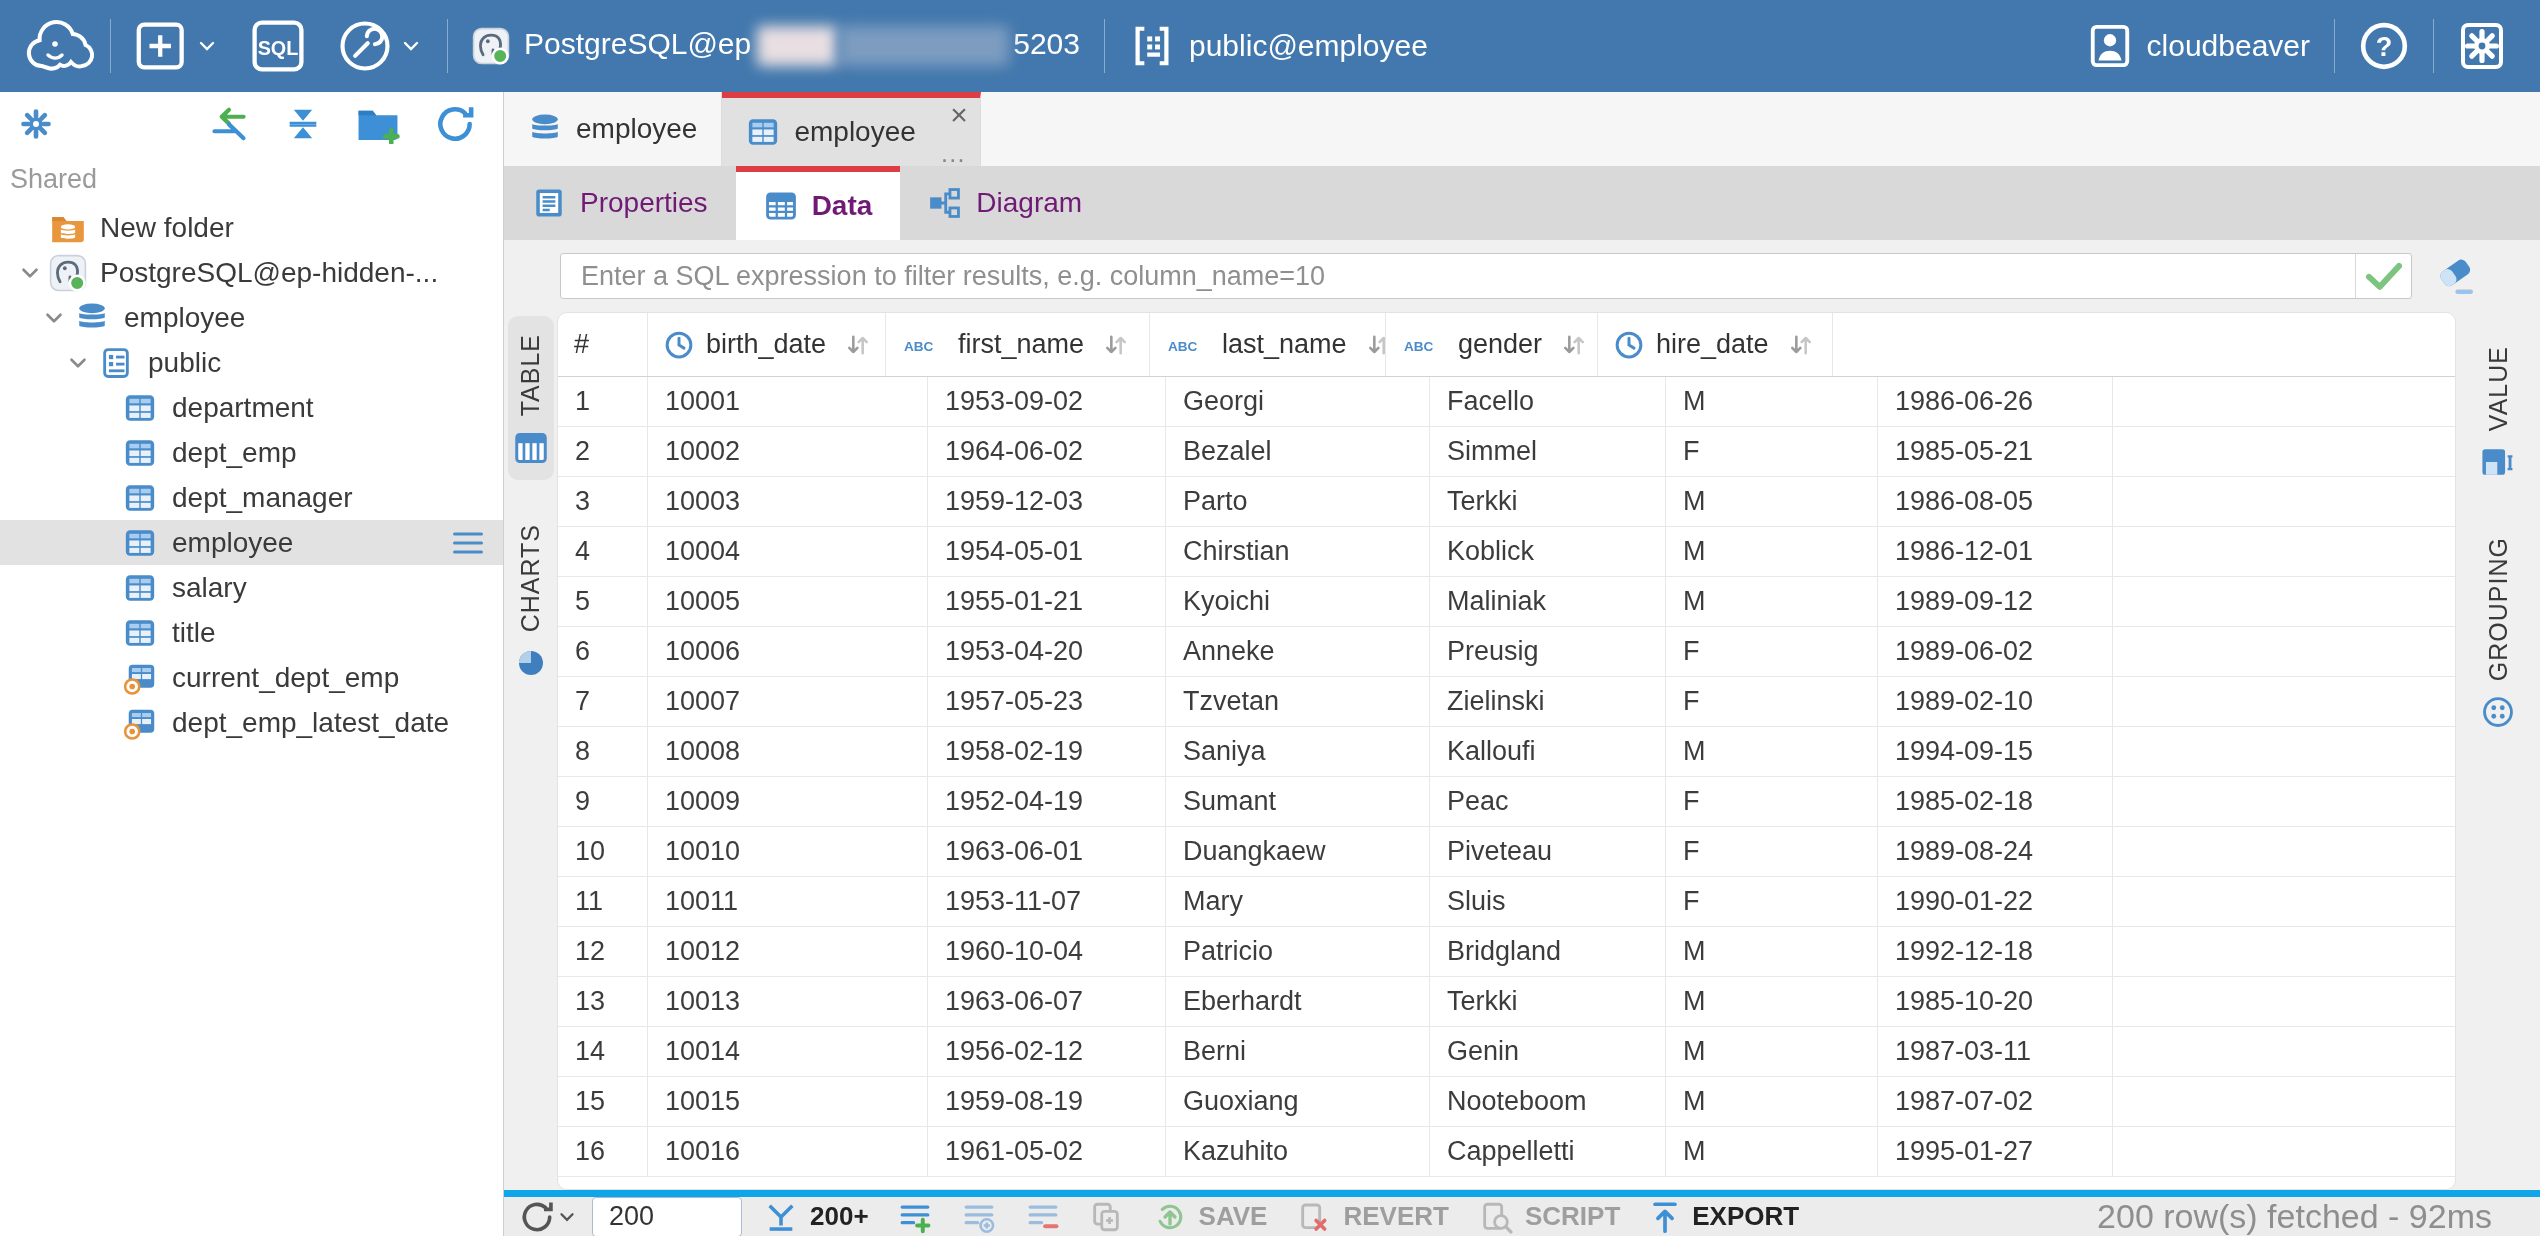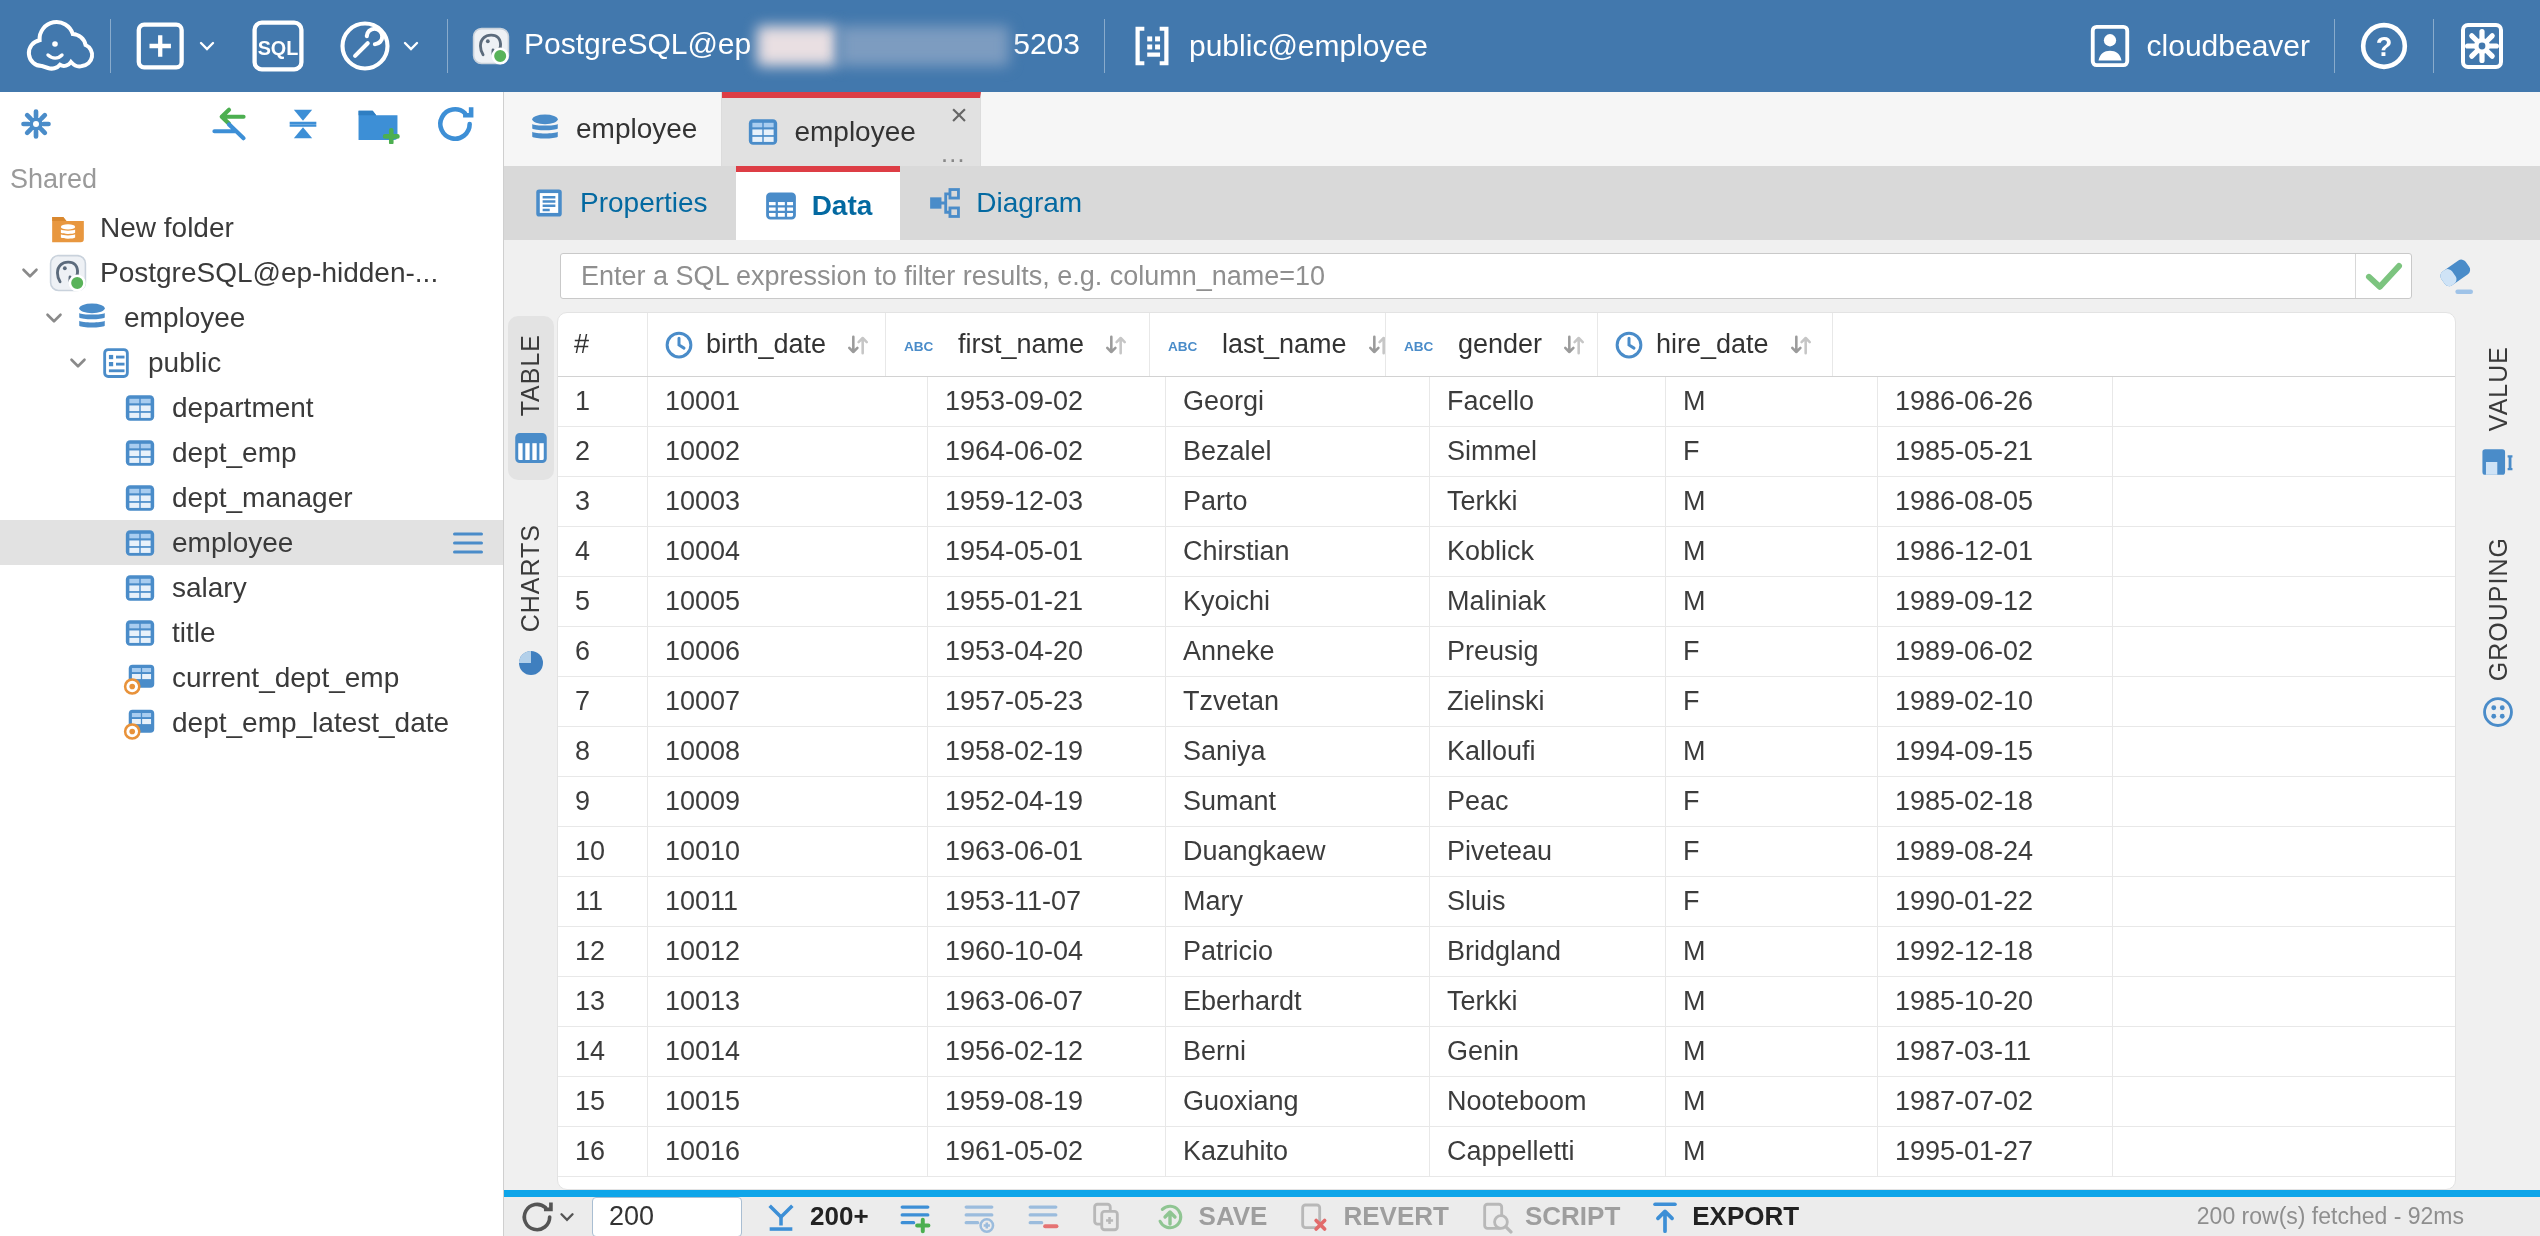--- a/index.html
+++ b/index.html
@@ -37,21 +37,21 @@
 
   
   .content{flex:1;display:flex;flex-direction:column;background:#f0f0f0;min-width:0}
   .etabs{height:74px;background:#ececec;display:flex}
   .etab{display:flex;align-items:center;gap:14px;padding:0 24px;font-size:28px;color:#333;background:#f6f6f6;border-right:1px solid #dcdcdc;position:relative;cursor:pointer}
   .etab.active{background:#e1e1e1;border-top:6px solid var(--c-accent);padding-right:64px}
   .etab .close{position:absolute;top:2px;right:12px;font-size:30px;color:#666;line-height:30px}
   .etab .more{position:absolute;bottom:0px;right:12px;font-size:26px;color:#888;letter-spacing:2px;line-height:26px}
   .etabs-rest{flex:1;background:#f6f6f6}
   .subtabs{height:74px;background:#d9d9d9;display:flex}
-  .stab{display:flex;align-items:center;gap:14px;padding:0 28px;font-size:28px;color:#0369a1;cursor:pointer}
+  .stab{display:flex;align-items:center;gap:14px;padding:0 28px;font-size:28px;color:#701a75;cursor:pointer}
   .stab.active{background:#fff;border-top:6px solid var(--c-accent);font-weight:700}
 
   
   .filterbar{height:72px;display:flex;align-items:center;padding-left:56px}
   .filter-control{width:1852px;height:46px;background:#fff;border:1px solid #c9c9c9;border-radius:3px;display:flex;align-items:stretch}
   .filter-input{flex:1;border:none;outline:none;font-size:27px;color:#555;padding:0 20px;background:transparent}
   .filter-input::placeholder{color:#8f8f8f}
   .filter-check{width:56px;border-left:1px solid #d8d8d8;display:flex;align-items:center;justify-content:center;cursor:pointer}
   .filter-eraser{margin-left:22px;cursor:pointer}
 
@@ -70,21 +70,21 @@
   .gcol .sort{margin-left:6px}
   .grow{display:flex;height:50px;border-bottom:1px solid #e8e8e8}
   .gcell{display:flex;align-items:center;padding-left:17px;border-right:1px solid #e8e8e8;font-size:27px;color:#3c3c3c;flex:none;overflow:hidden;white-space:nowrap}
 
   
   .btoolbar{height:46px;background:#ececec;border-top:7px solid #0ea5e9;display:flex;align-items:center;padding-left:14px}
   .rows-input{width:150px;height:40px;border:1px solid #a9bed2;border-radius:4px;font-size:27px;color:#333;padding:0 16px;margin-left:14px;background:#fff;outline:none}
   .tbtn{display:flex;align-items:center;gap:12px;margin-left:30px;color:#9e9e9e;font-weight:600;font-size:26px;cursor:pointer;white-space:nowrap}
   .tbtn.dark{color:#222;font-weight:700}
   .ibtn{margin-left:28px;cursor:pointer}
-  .status{margin-left:auto;margin-right:76px;color:#8e8e8e;font-size:23px;white-space:nowrap}
+  .status{margin-left:auto;margin-right:48px;color:#8e8e8e;font-size:34px;white-space:nowrap}
 </style>
 </head>
 <body>
 
 <div class="topbar">
   <span class="icon">
     <svg width="80" height="62" viewBox="0 0 40 30">
         <path d="M10 25a6.5 6.5 0 0 1-1.2-12.9A8.5 8.5 0 0 1 25.4 9a7 7 0 0 1 6.4 5.5A5.5 5.5 0 0 1 30 25c-2 .8-4-.4-5.5-2-1.2 1.8-3.6 2.6-5.5 1.4-1.4 1.8-4 2.3-6 1.6z" fill="none" stroke="#fff" stroke-width="2"></path>
         <circle cx="16.5" cy="14" r="1.4" fill="#fff"></circle>
         <path d="M13 19.5c2.2 2 5 2 7 0" stroke="#fff" stroke-width="1.7" fill="none" stroke-linecap="round"></path>

